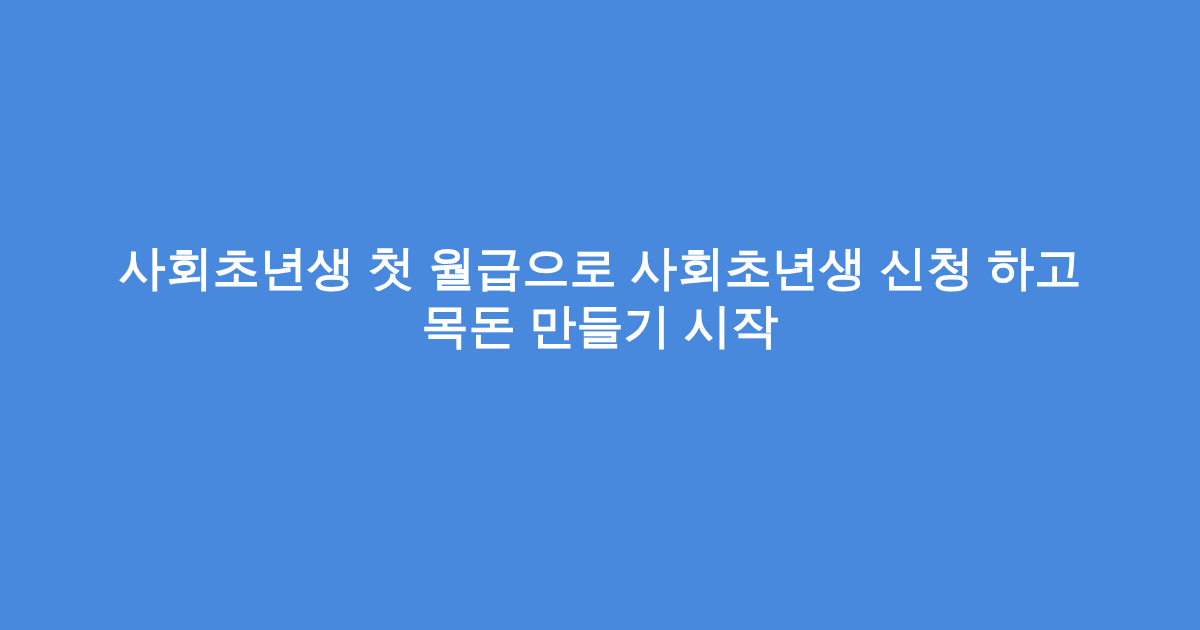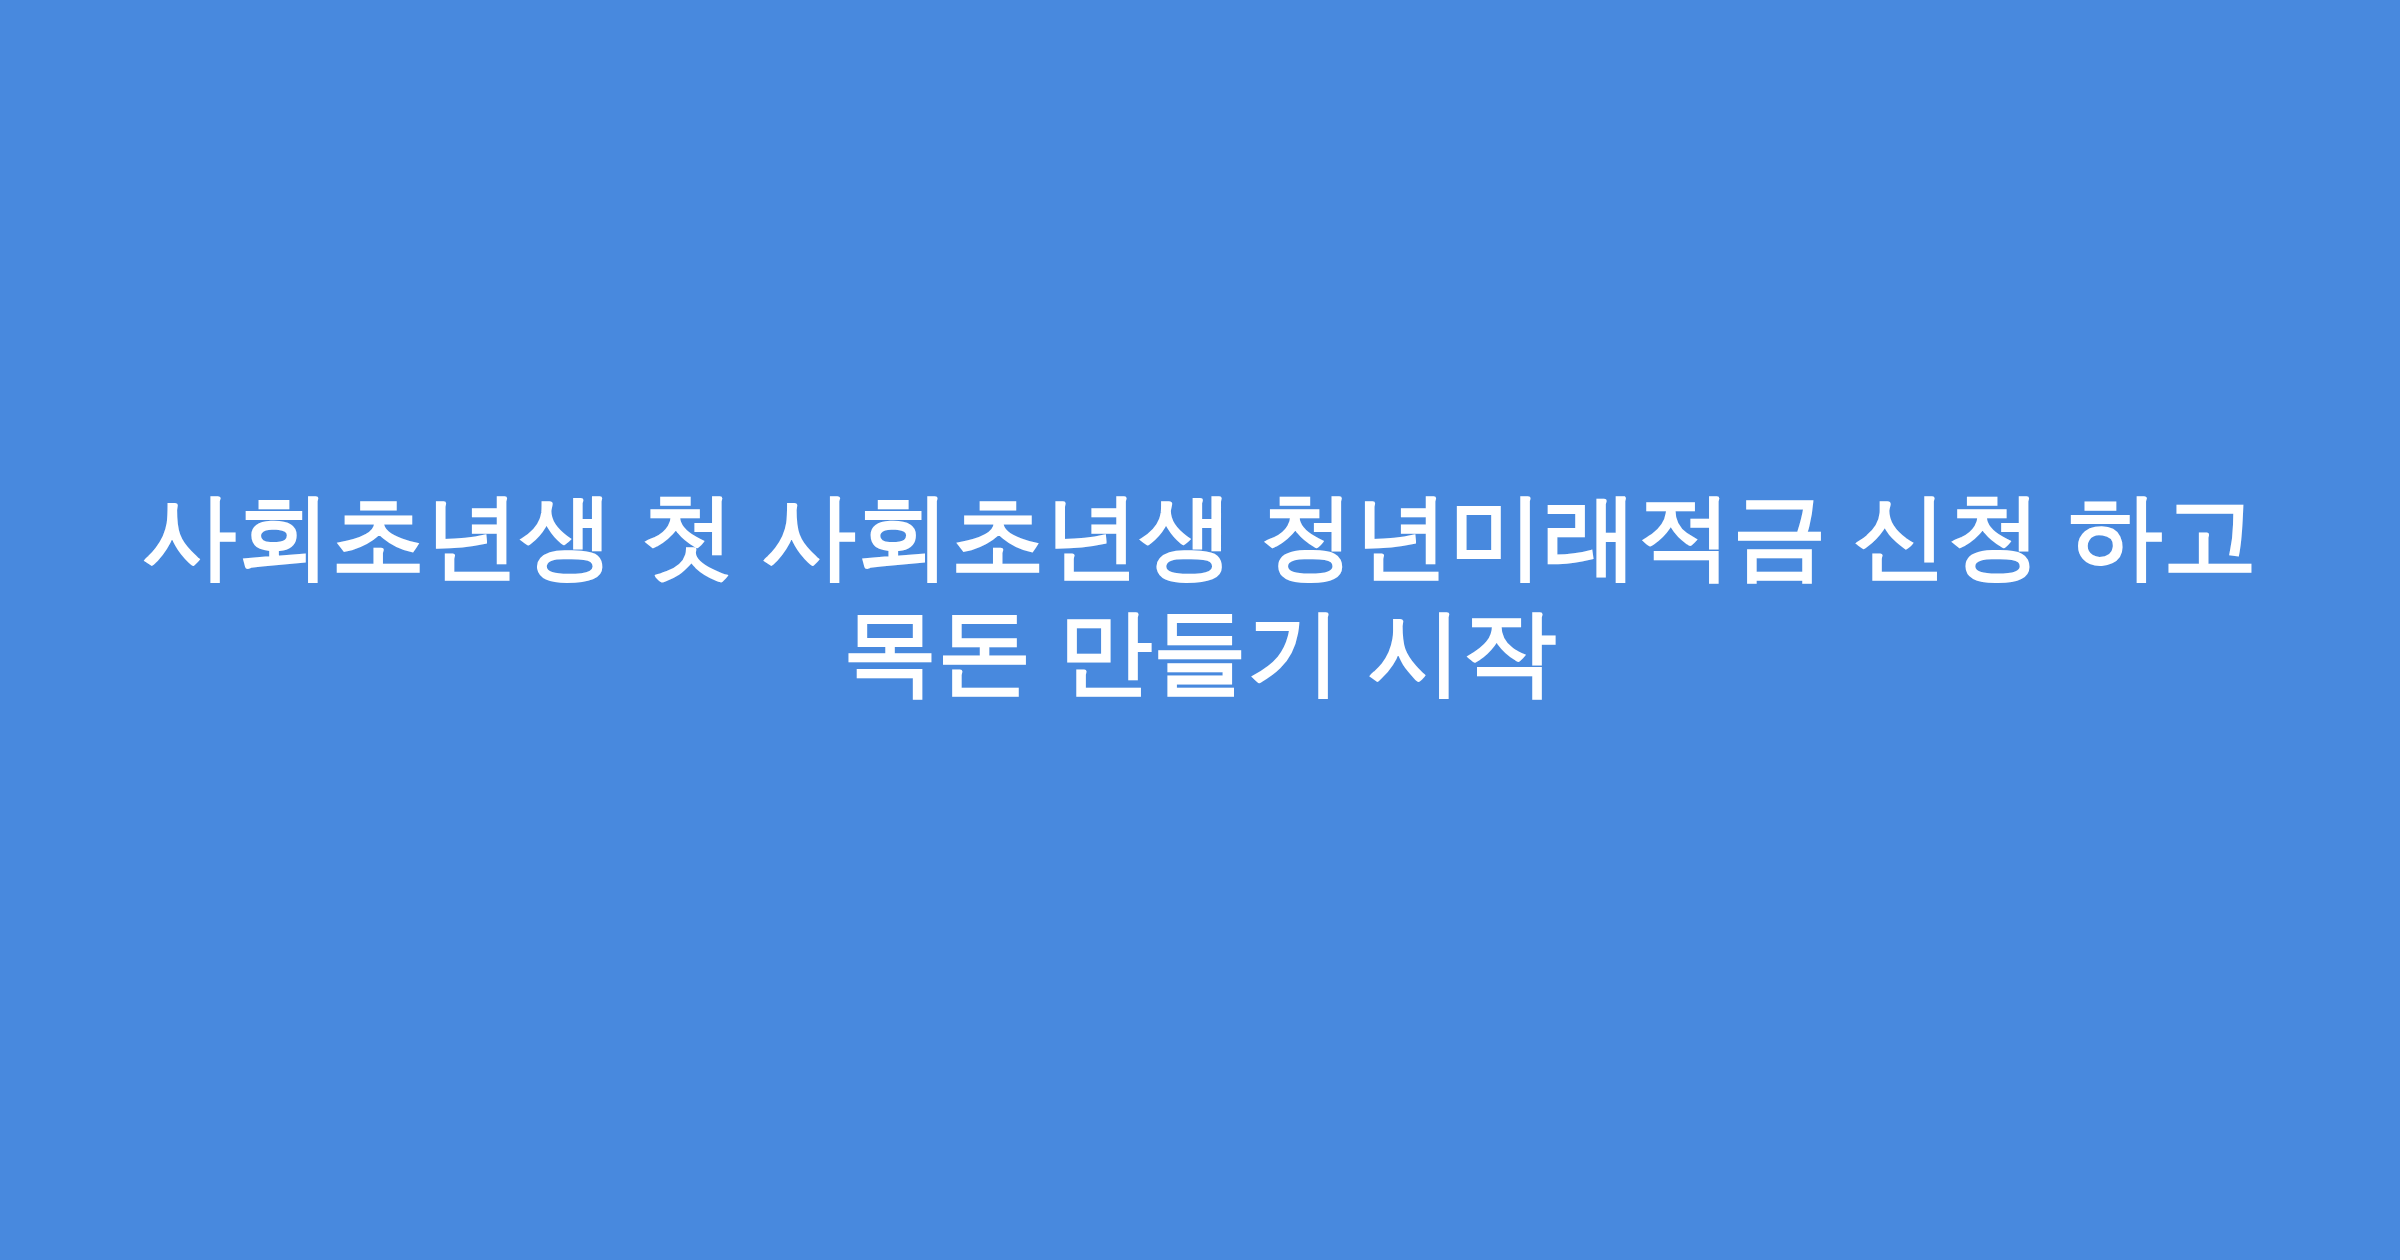--- a/index.html
+++ b/index.html
@@ -48,15 +48,15 @@
     word-break: keep-all;
     overflow-wrap: break-word;
     text-rendering: geometricPrecision;
   }
 </style>
 </head>
 <body>
 
 <div class="og-card">
   <div class="og-card__inner">
-    <h1 class="og-card__title">사회초년생 첫 사회초년생 청년미래적금 신청 하고 목돈 만들기 시작</h1>
+    <h1 class="og-card__title">사회초년생 첫 월급으로 사회초년생 신청 하고 목돈 만들기 시작</h1>
   </div>
 </div>
 
 </body></html>

